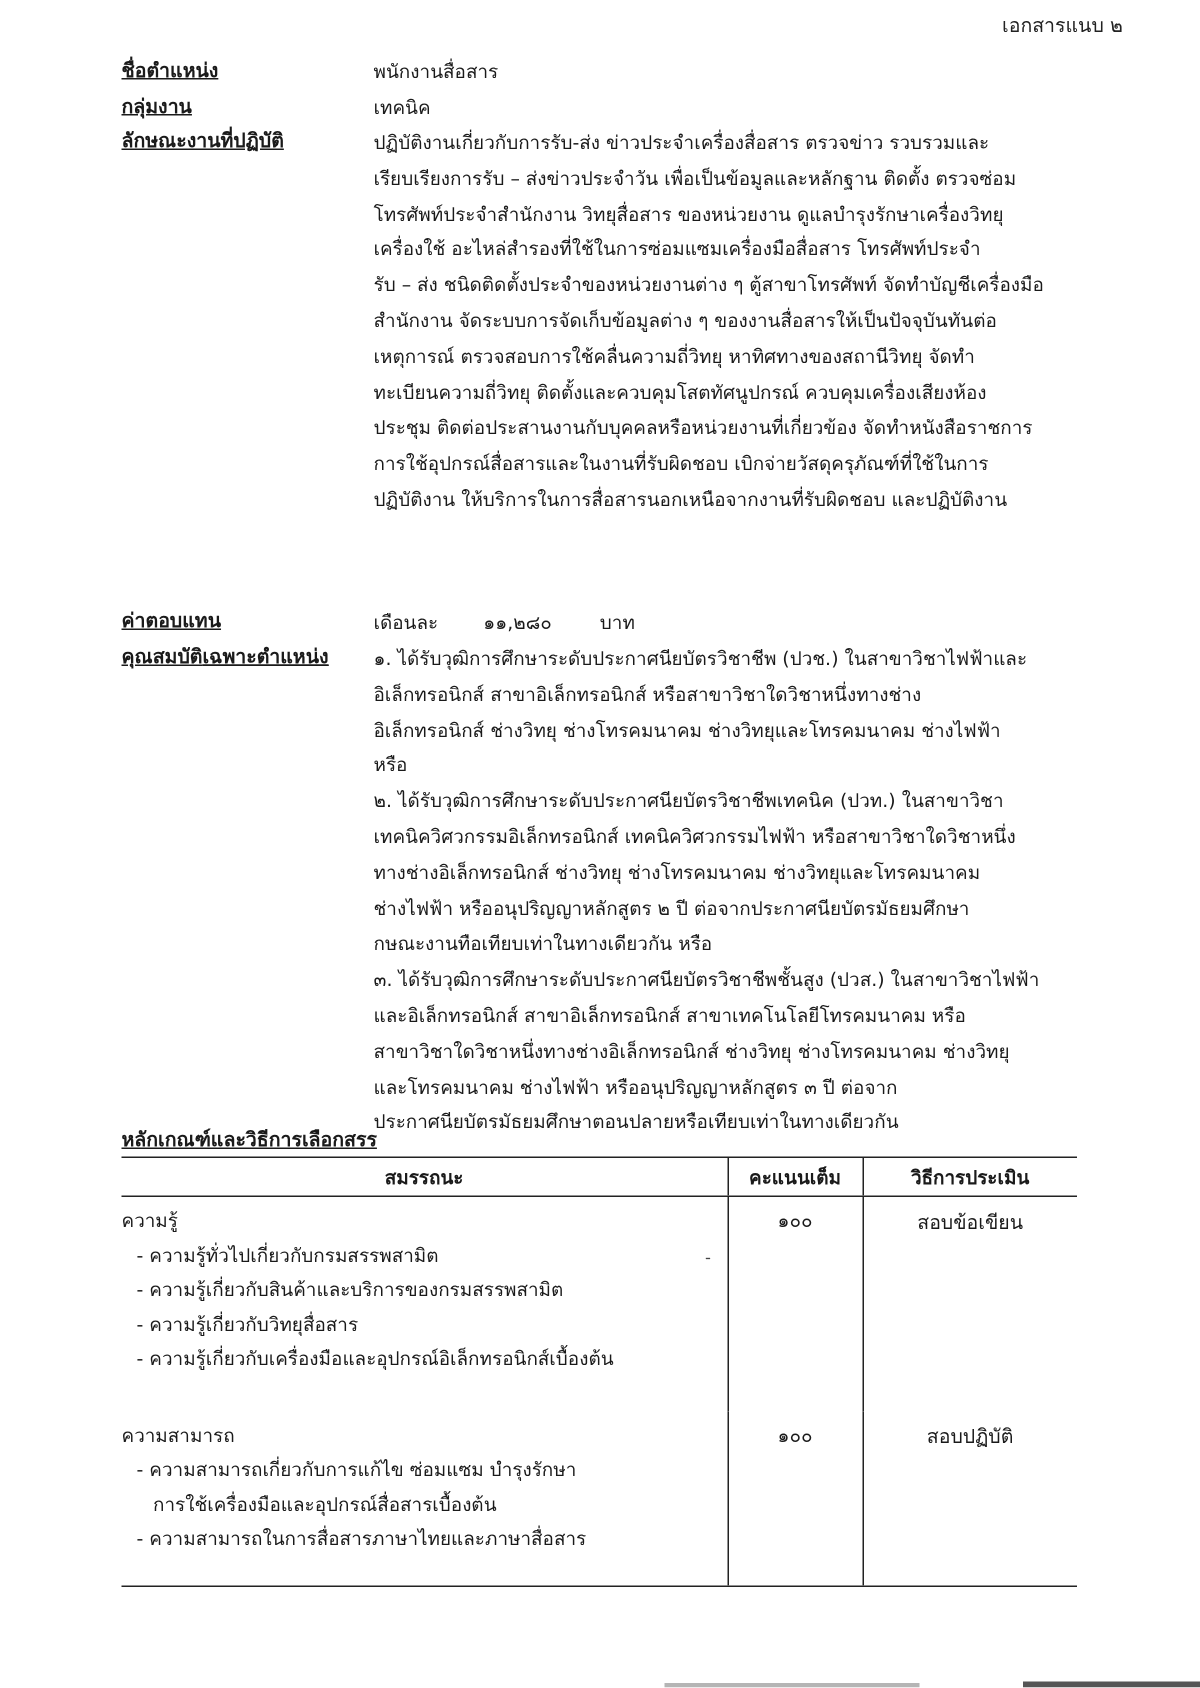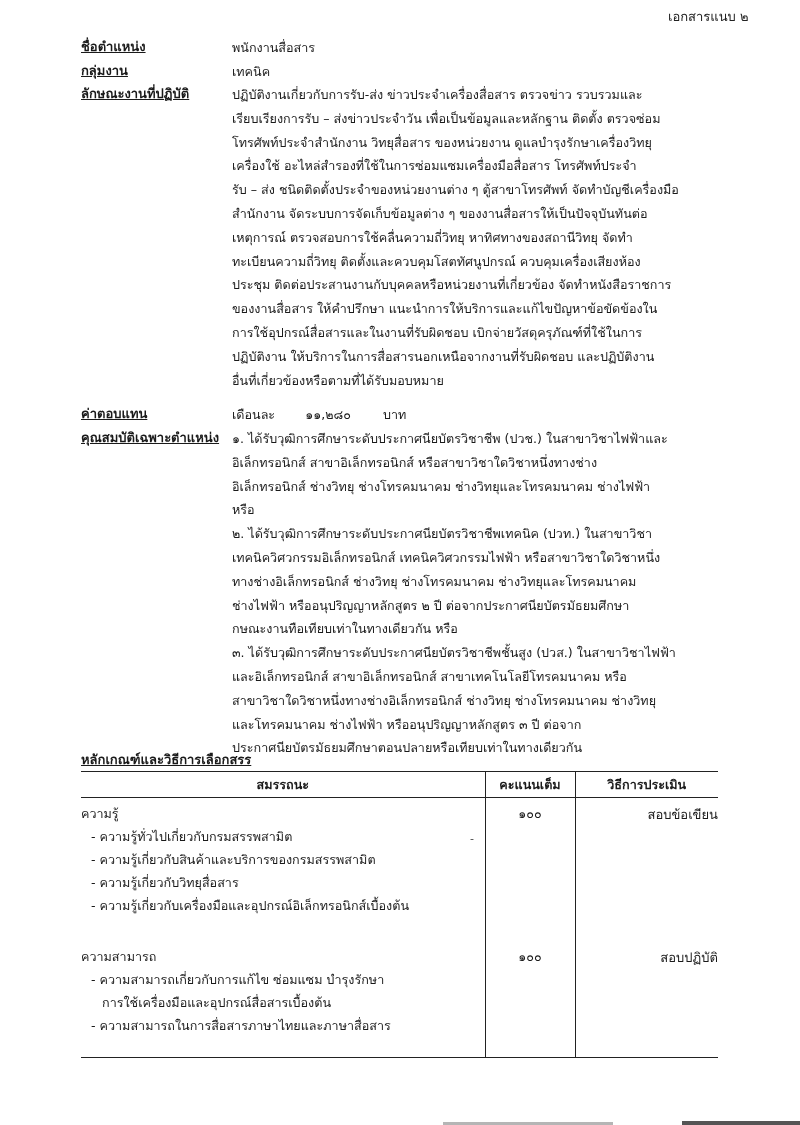--- a/index.html
+++ b/index.html
@@ -3,29 +3,29 @@
 <meta charset="utf-8">
 <style>
   * { box-sizing: border-box; margin: 0; padding: 0; }
   html, body { width: 800px; height: 1125px; background: #ffffff; overflow: hidden; }
   body { position: relative; font-family: "DejaVu Sans", sans-serif; color: #1a1a1a; font-size: 13px; }
   .page { position: absolute; left: 0; top: 0; width: 800px; height: 1125px; }
   .attach { position: absolute; left: 668px; top: 6px; font-size: 13px; color: #222; }
   .row { position: absolute; left: 81px; width: 660px; }
   .lbl { position: absolute; left: 0; top: 0; font-weight: bold; text-decoration: underline; white-space: nowrap; font-size: 13px; }
   .lbl .plain { text-decoration: none; font-weight: bold; }
-  .val { position: absolute; left: 151px; top: 0; width: 520px; line-height: 23.8px; font-size: 12.6px; }
+  .val { position: absolute; left: 168px; top: 0; width: 520px; line-height: 23.8px; font-size: 12.6px; }
   .val .ln { display: block; white-space: nowrap; }
   .sec-title { position: absolute; left: 81px; top: 749px; font-weight: bold; text-decoration: underline; font-size: 13px; }
   table.crit { position: absolute; left: 81px; top: 771px; width: 637px; border-collapse: collapse; font-size: 12.6px; }
   table.crit th, table.crit td { vertical-align: top; }
   table.crit th { font-weight: bold; height: 26px; text-align: center; border-top: 1.5px solid #222; border-bottom: 1.5px solid #222; padding-top: 3px; }
   .c1 { width: 404px; }
   .c2 { width: 90px; border-left: 1px solid #222; text-align: center; }
-  .c3 { width: 143px; border-left: 1px solid #222; text-align: right; }
+  .c3 { width: 143px; border-left: 1px solid #222; text-align: center; }
   table.crit td.c1 { padding-left: 0; }
   table.crit tr.last td { border-bottom: 1.5px solid #222; }
   .cat { line-height: 23px; padding-top: 4px; }
   .bul { display: block; padding-left: 10px; line-height: 23px; white-space: nowrap; }
   .bul.cont { padding-left: 21px; }
   .score { padding-top: 6px; }
   .method { padding-top: 6px; font-size: 13px; }
   .gap { height: 24px; }
   .scan1 { position: absolute; left: 443px; top: 1122px; width: 170px; height: 3px; background: #b5b5b5; }
   .scan2 { position: absolute; left: 682px; top: 1121px; width: 118px; height: 4px; background: #555; }
@@ -57,24 +57,22 @@
     <div class="val">
       <span class="ln">ปฏิบัติงานเกี่ยวกับการรับ-ส่ง ข่าวประจำเครื่องสื่อสาร  ตรวจข่าว  รวบรวมและ</span>
       <span class="ln">เรียบเรียงการรับ – ส่งข่าวประจำวัน  เพื่อเป็นข้อมูลและหลักฐาน  ติดตั้ง  ตรวจซ่อม</span>
       <span class="ln">โทรศัพท์ประจำสำนักงาน  วิทยุสื่อสาร  ของหน่วยงาน  ดูแลบำรุงรักษาเครื่องวิทยุ</span>
       <span class="ln">เครื่องใช้  อะไหล่สำรองที่ใช้ในการซ่อมแซมเครื่องมือสื่อสาร  โทรศัพท์ประจำ</span>
       <span class="ln">รับ – ส่ง ชนิดติดตั้งประจำของหน่วยงานต่าง ๆ ตู้สาขาโทรศัพท์  จัดทำบัญชีเครื่องมือ</span>
       <span class="ln">สำนักงาน จัดระบบการจัดเก็บข้อมูลต่าง ๆ ของงานสื่อสารให้เป็นปัจจุบันทันต่อ</span>
       <span class="ln">เหตุการณ์  ตรวจสอบการใช้คลื่นความถี่วิทยุ  หาทิศทางของสถานีวิทยุ  จัดทำ</span>
       <span class="ln">ทะเบียนความถี่วิทยุ ติดตั้งและควบคุมโสตทัศนูปกรณ์  ควบคุมเครื่องเสียงห้อง</span>
       <span class="ln">ประชุม ติดต่อประสานงานกับบุคคลหรือหน่วยงานที่เกี่ยวข้อง  จัดทำหนังสือราชการ</span>
-      <span class="ln">ของงานสื่อสาร  ให้คำปรึกษา  แนะนำการให้บริการและแก้ไขปัญหาข้อขัดข้องใน</span>
       <span class="ln">การใช้อุปกรณ์สื่อสารและในงานที่รับผิดชอบ  เบิกจ่ายวัสดุครุภัณฑ์ที่ใช้ในการ</span>
       <span class="ln">ปฏิบัติงาน  ให้บริการในการสื่อสารนอกเหนือจากงานที่รับผิดชอบ  และปฏิบัติงาน</span>
-      <span class="ln">อื่นที่เกี่ยวข้องหรือตามที่ได้รับมอบหมาย</span>
     </div>
   </div>
 
   <div class="row" style="top:403px;">
     <span class="lbl">ค่าตอบแทน</span>
     <div class="val">
       <span>เดือนละ</span>
       <span style="display:inline-block;width:22px;"></span>
       <span>๑๑,๒๘๐</span>
       <span style="display:inline-block;width:24px;"></span>

